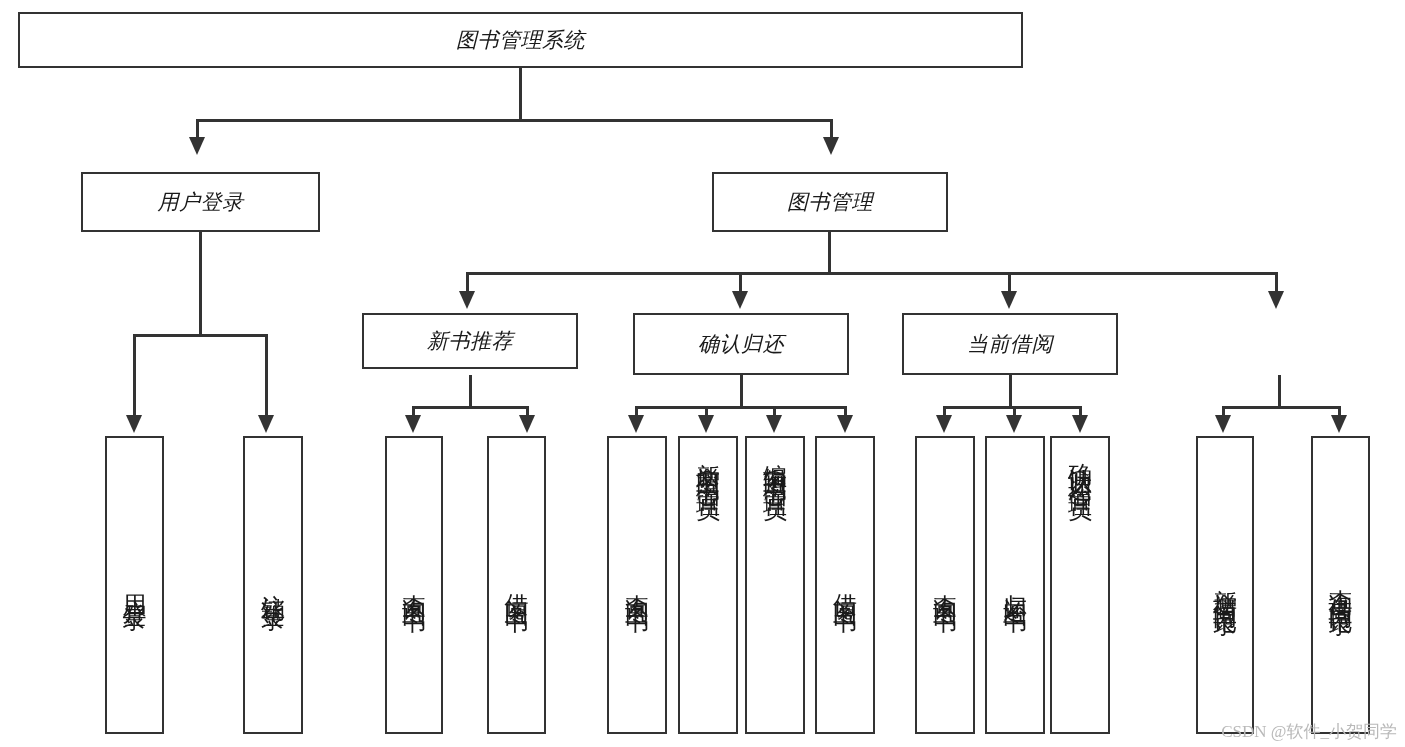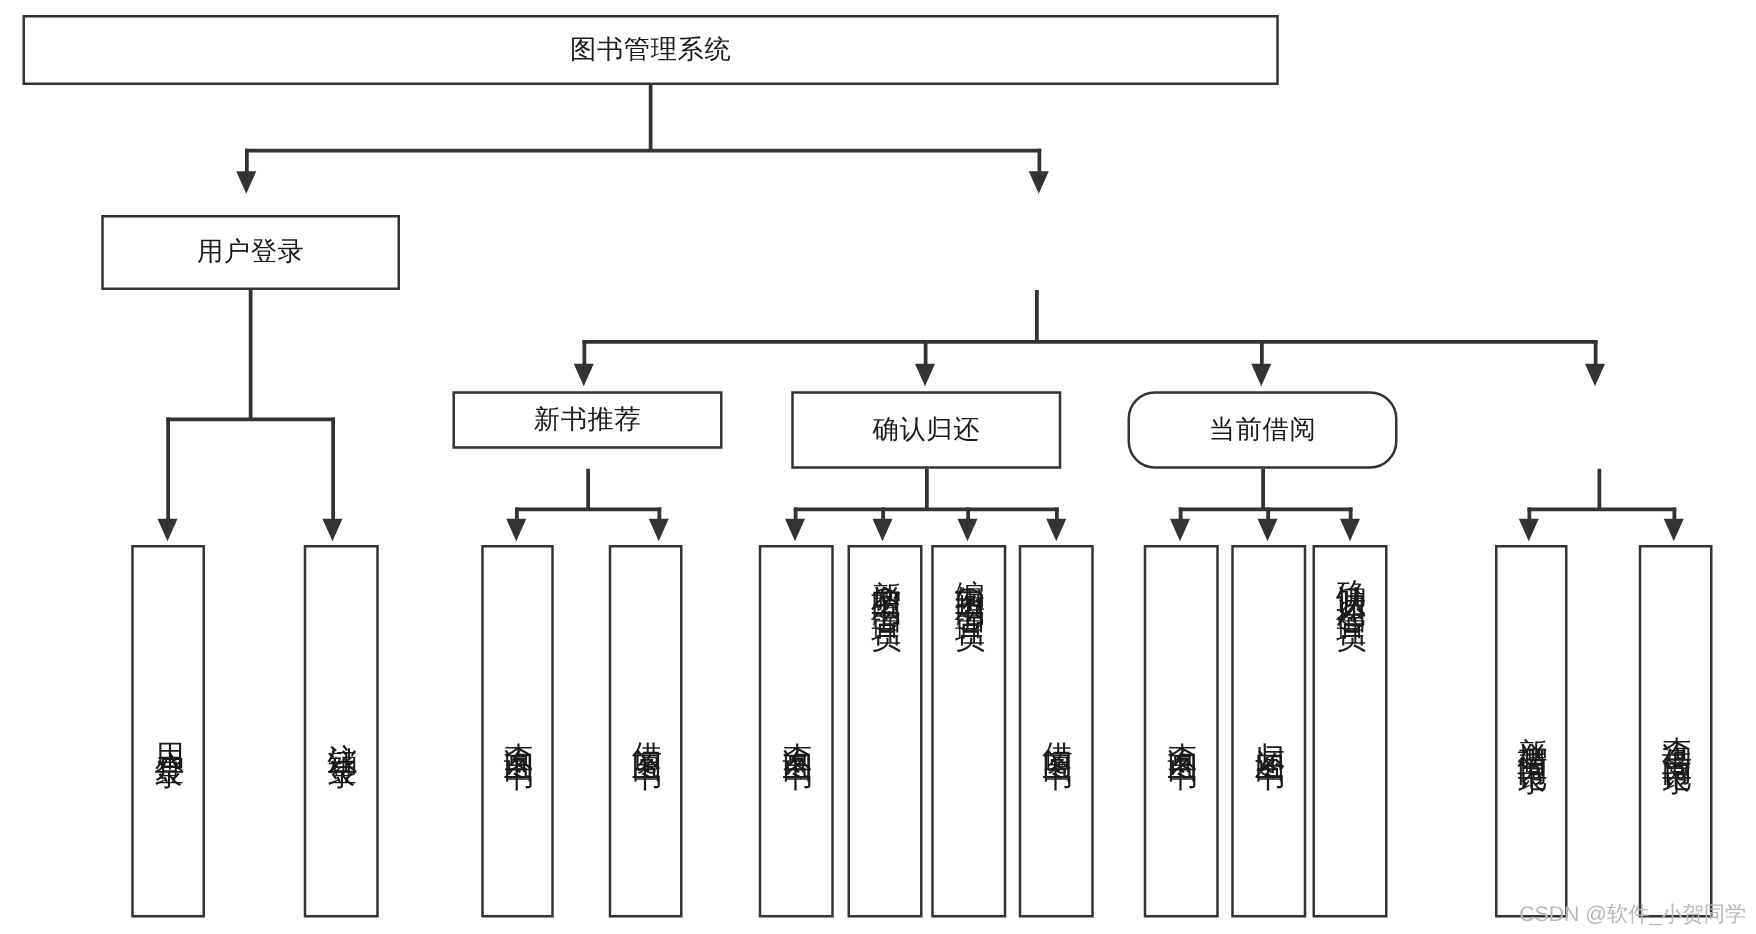--- a/index.html
+++ b/index.html
@@ -30,20 +30,21 @@
   .node .lbl {
     display: block;
     text-align: center;
     line-height: 1.12;
     letter-spacing: 0.5px;
   }
   
   .node.horiz .lbl {
     font-size: 21px;
     white-space: nowrap;
+    font-style: italic;
   }
   .node.root .lbl { font-size: 21px; }
 
   
   .node.vert {
     align-items: center;
     padding: 6px 0;
   }
   .node.vert .lbl {
     writing-mode: vertical-rl;
@@ -74,21 +75,21 @@
     border-top: 18px solid #333333;
   }
 
   #watermark {
     position: absolute;
     right: 8px;
     bottom: 4px;
     font-size: 17px;
     color: #b9b9b9;
     white-space: nowrap;
-    font-family: Liberation Sans, sans-serif;
+    font-family: Liberation Serif, serif;
   }
 </style>
 </head>
 <body>
 
 <div id="canvas">
 
   <div class="node root horiz" style="left:18px; top:12px; width:1005px; height:56px;">
     <span class="lbl">图书管理系统</span>
   </div>
@@ -100,20 +101,23 @@
   <div class="vline" style="left:196px; top:119px; width:3px; height:22px;"></div>
   <div class="arrowhead" style="left:189px; top:137px;"></div>
 
   <div class="vline" style="left:830px; top:119px; width:3px; height:22px;"></div>
   <div class="arrowhead" style="left:823px; top:137px;"></div>
 
   <div class="node horiz" style="left:81px; top:172px; width:239px; height:60px;">
     <span class="lbl">用户登录</span>
   </div>
 
+  <div class="node horiz" style="left:712px; top:172px; width:236px; height:60px;">
+    <span class="lbl">图书管理</span>
+  </div>
 
   <div class="vline" style="left:199px; top:232px; width:3px; height:103px;"></div>
   <div class="hline" style="left:133px; top:334px; width:135px; height:3px;"></div>
   <div class="vline" style="left:133px; top:334px; width:3px; height:84px;"></div>
   <div class="arrowhead" style="left:126px; top:415px;"></div>
   <div class="vline" style="left:265px; top:334px; width:3px; height:84px;"></div>
   <div class="arrowhead" style="left:258px; top:415px;"></div>
 
   <div class="vline" style="left:828px; top:232px; width:3px; height:42px;"></div>
   <div class="hline" style="left:466px; top:272px; width:812px; height:3px;"></div>
@@ -123,27 +127,27 @@
 
   <div class="vline" style="left:739px; top:272px; width:3px; height:22px;"></div>
   <div class="arrowhead" style="left:732px; top:291px;"></div>
 
   <div class="vline" style="left:1008px; top:272px; width:3px; height:22px;"></div>
   <div class="arrowhead" style="left:1001px; top:291px;"></div>
 
   <div class="vline" style="left:1275px; top:272px; width:3px; height:22px;"></div>
   <div class="arrowhead" style="left:1268px; top:291px;"></div>
 
-  <div class="node horiz" style="left:362px; top:313px; width:216px; height:46px;">
+  <div class="node horiz" style="left:362px; top:313px; width:216px; height:56px;">
     <span class="lbl">新书推荐</span>
   </div>
   <div class="node horiz" style="left:633px; top:313px; width:216px; height:62px;">
     <span class="lbl">确认归还</span>
   </div>
-  <div class="node horiz" style="left:902px; top:313px; width:216px; height:62px;border-radius:22px;">
+  <div class="node horiz" style="left:902px; top:313px; width:216px; height:62px;">
     <span class="lbl">当前借阅</span>
   </div>
 
   <div class="vline" style="left:469px; top:375px; width:3px; height:33px;"></div>
   <div class="hline" style="left:412px; top:406px; width:117px; height:3px;"></div>
   <div class="vline" style="left:412px; top:406px; width:3px; height:12px;"></div>
   <div class="arrowhead" style="left:405px; top:415px;"></div>
   <div class="vline" style="left:526px; top:406px; width:3px; height:12px;"></div>
   <div class="arrowhead" style="left:519px; top:415px;"></div>
 

